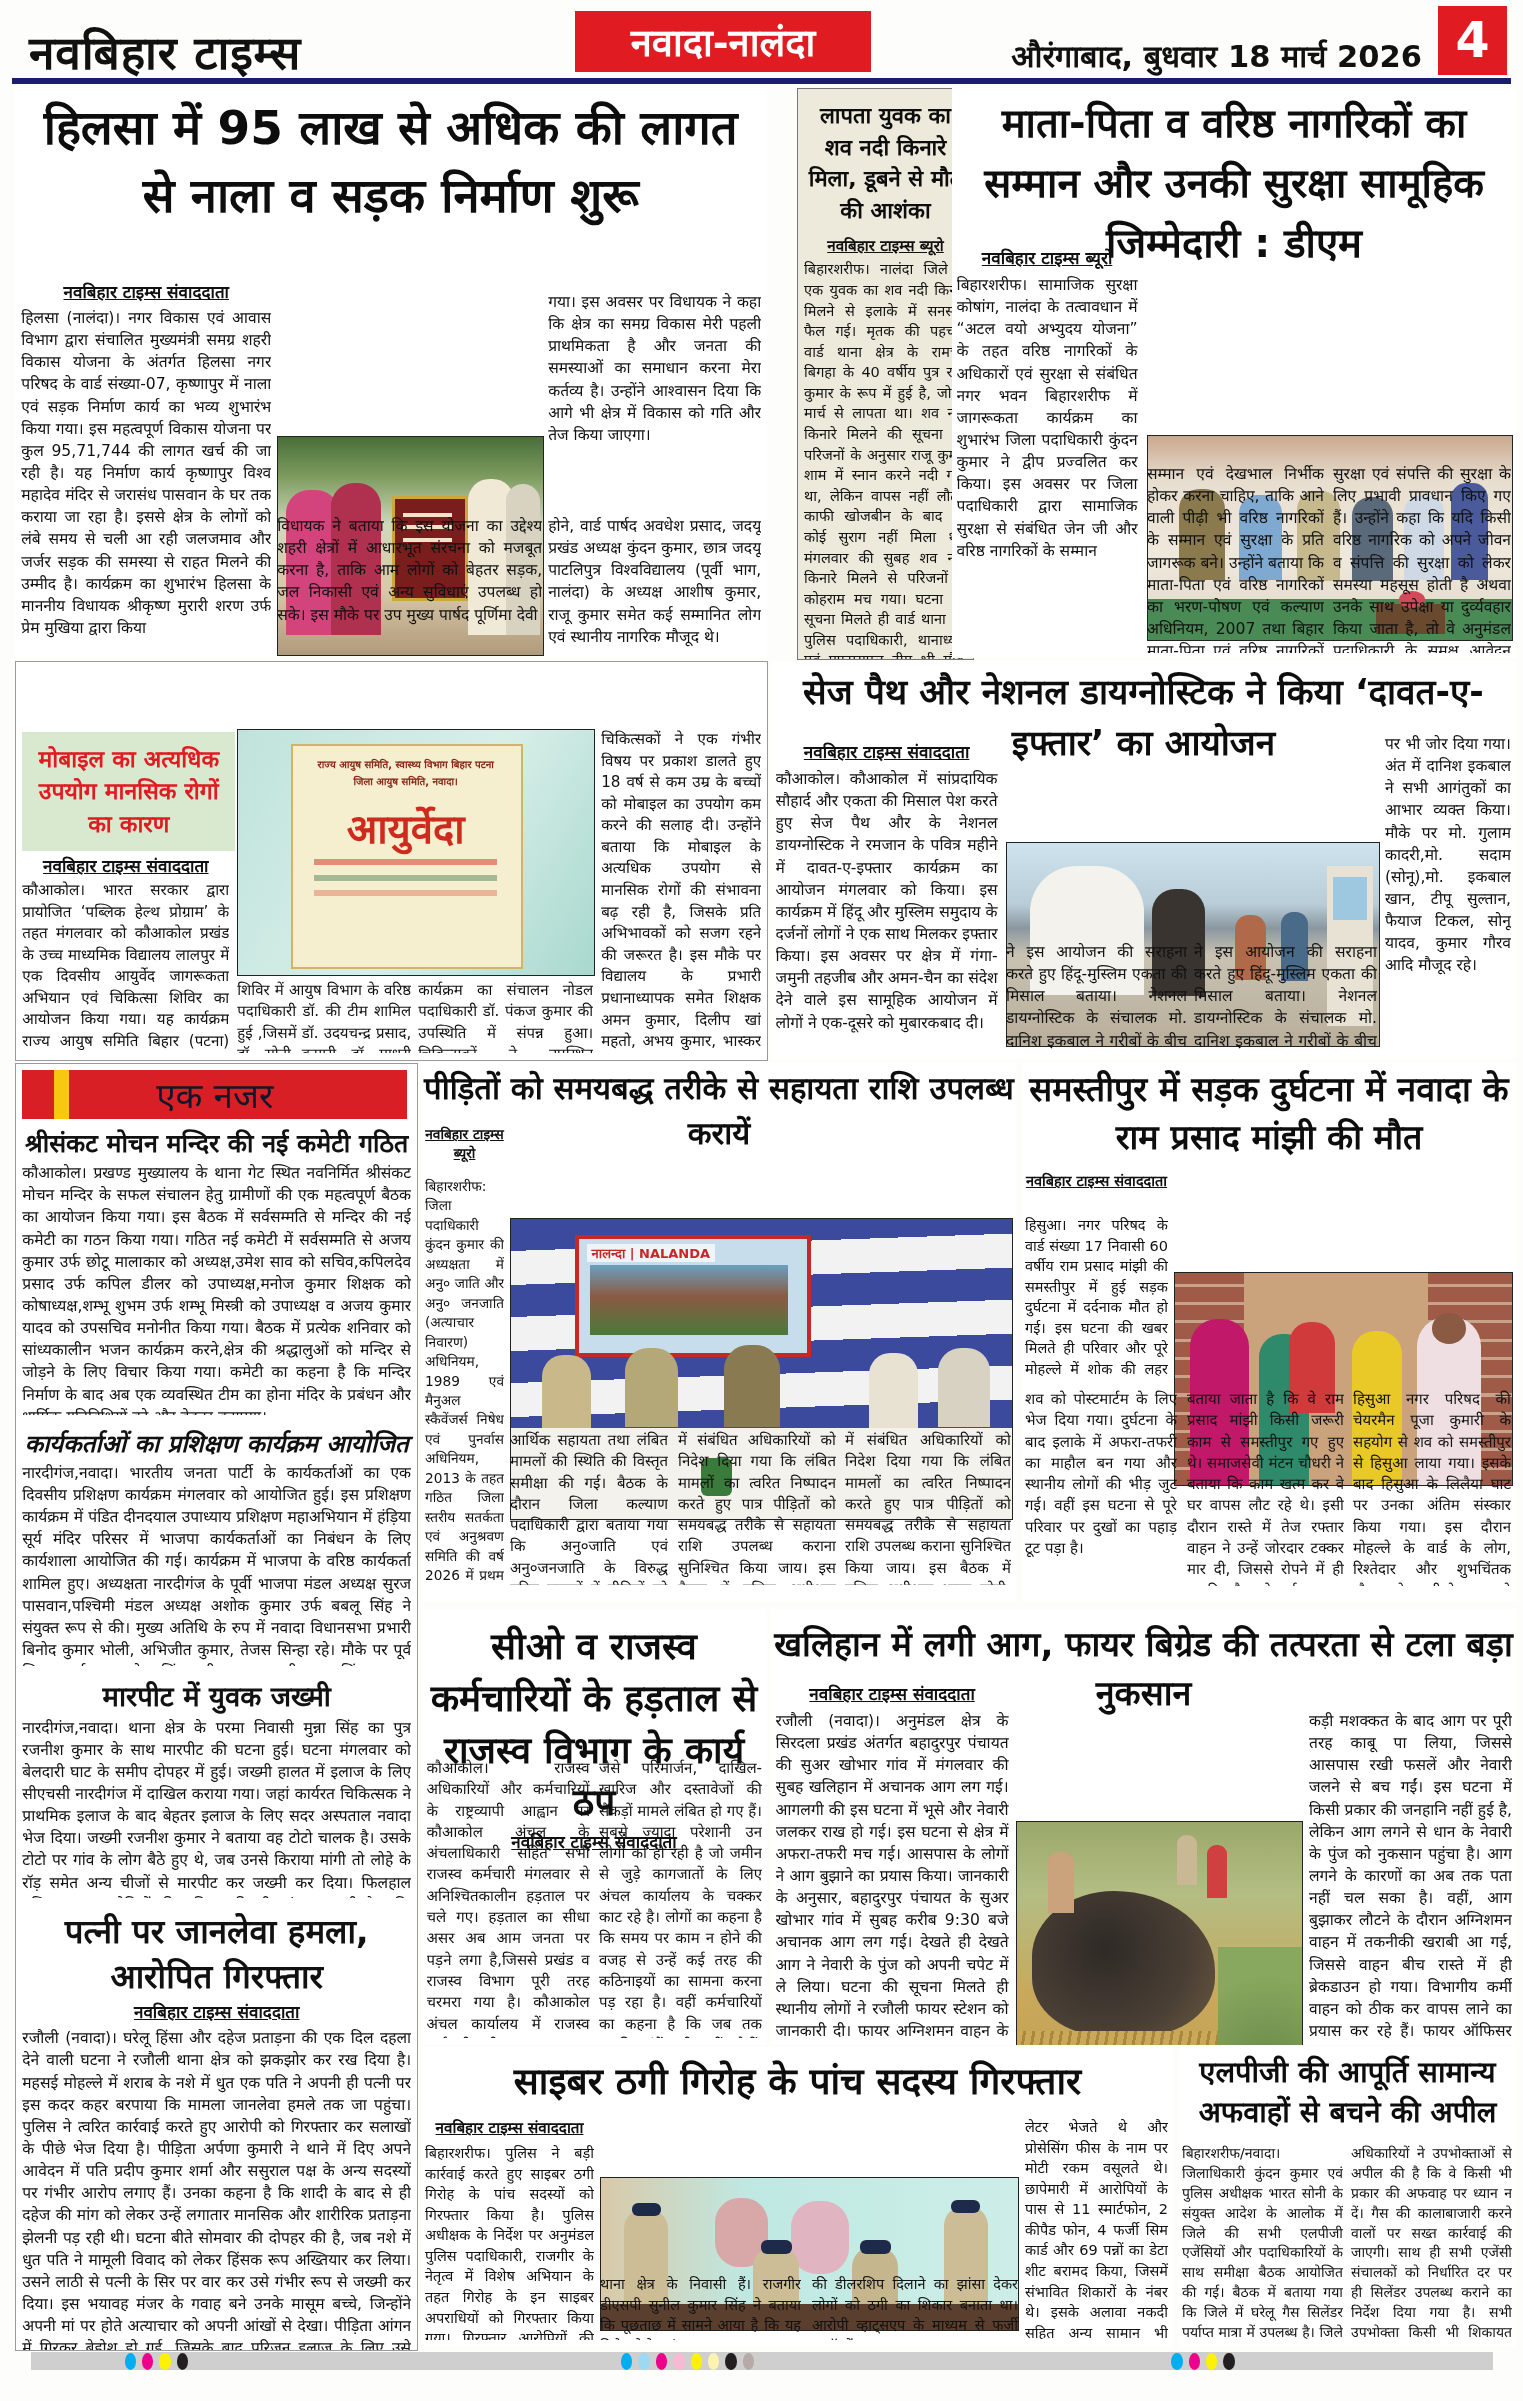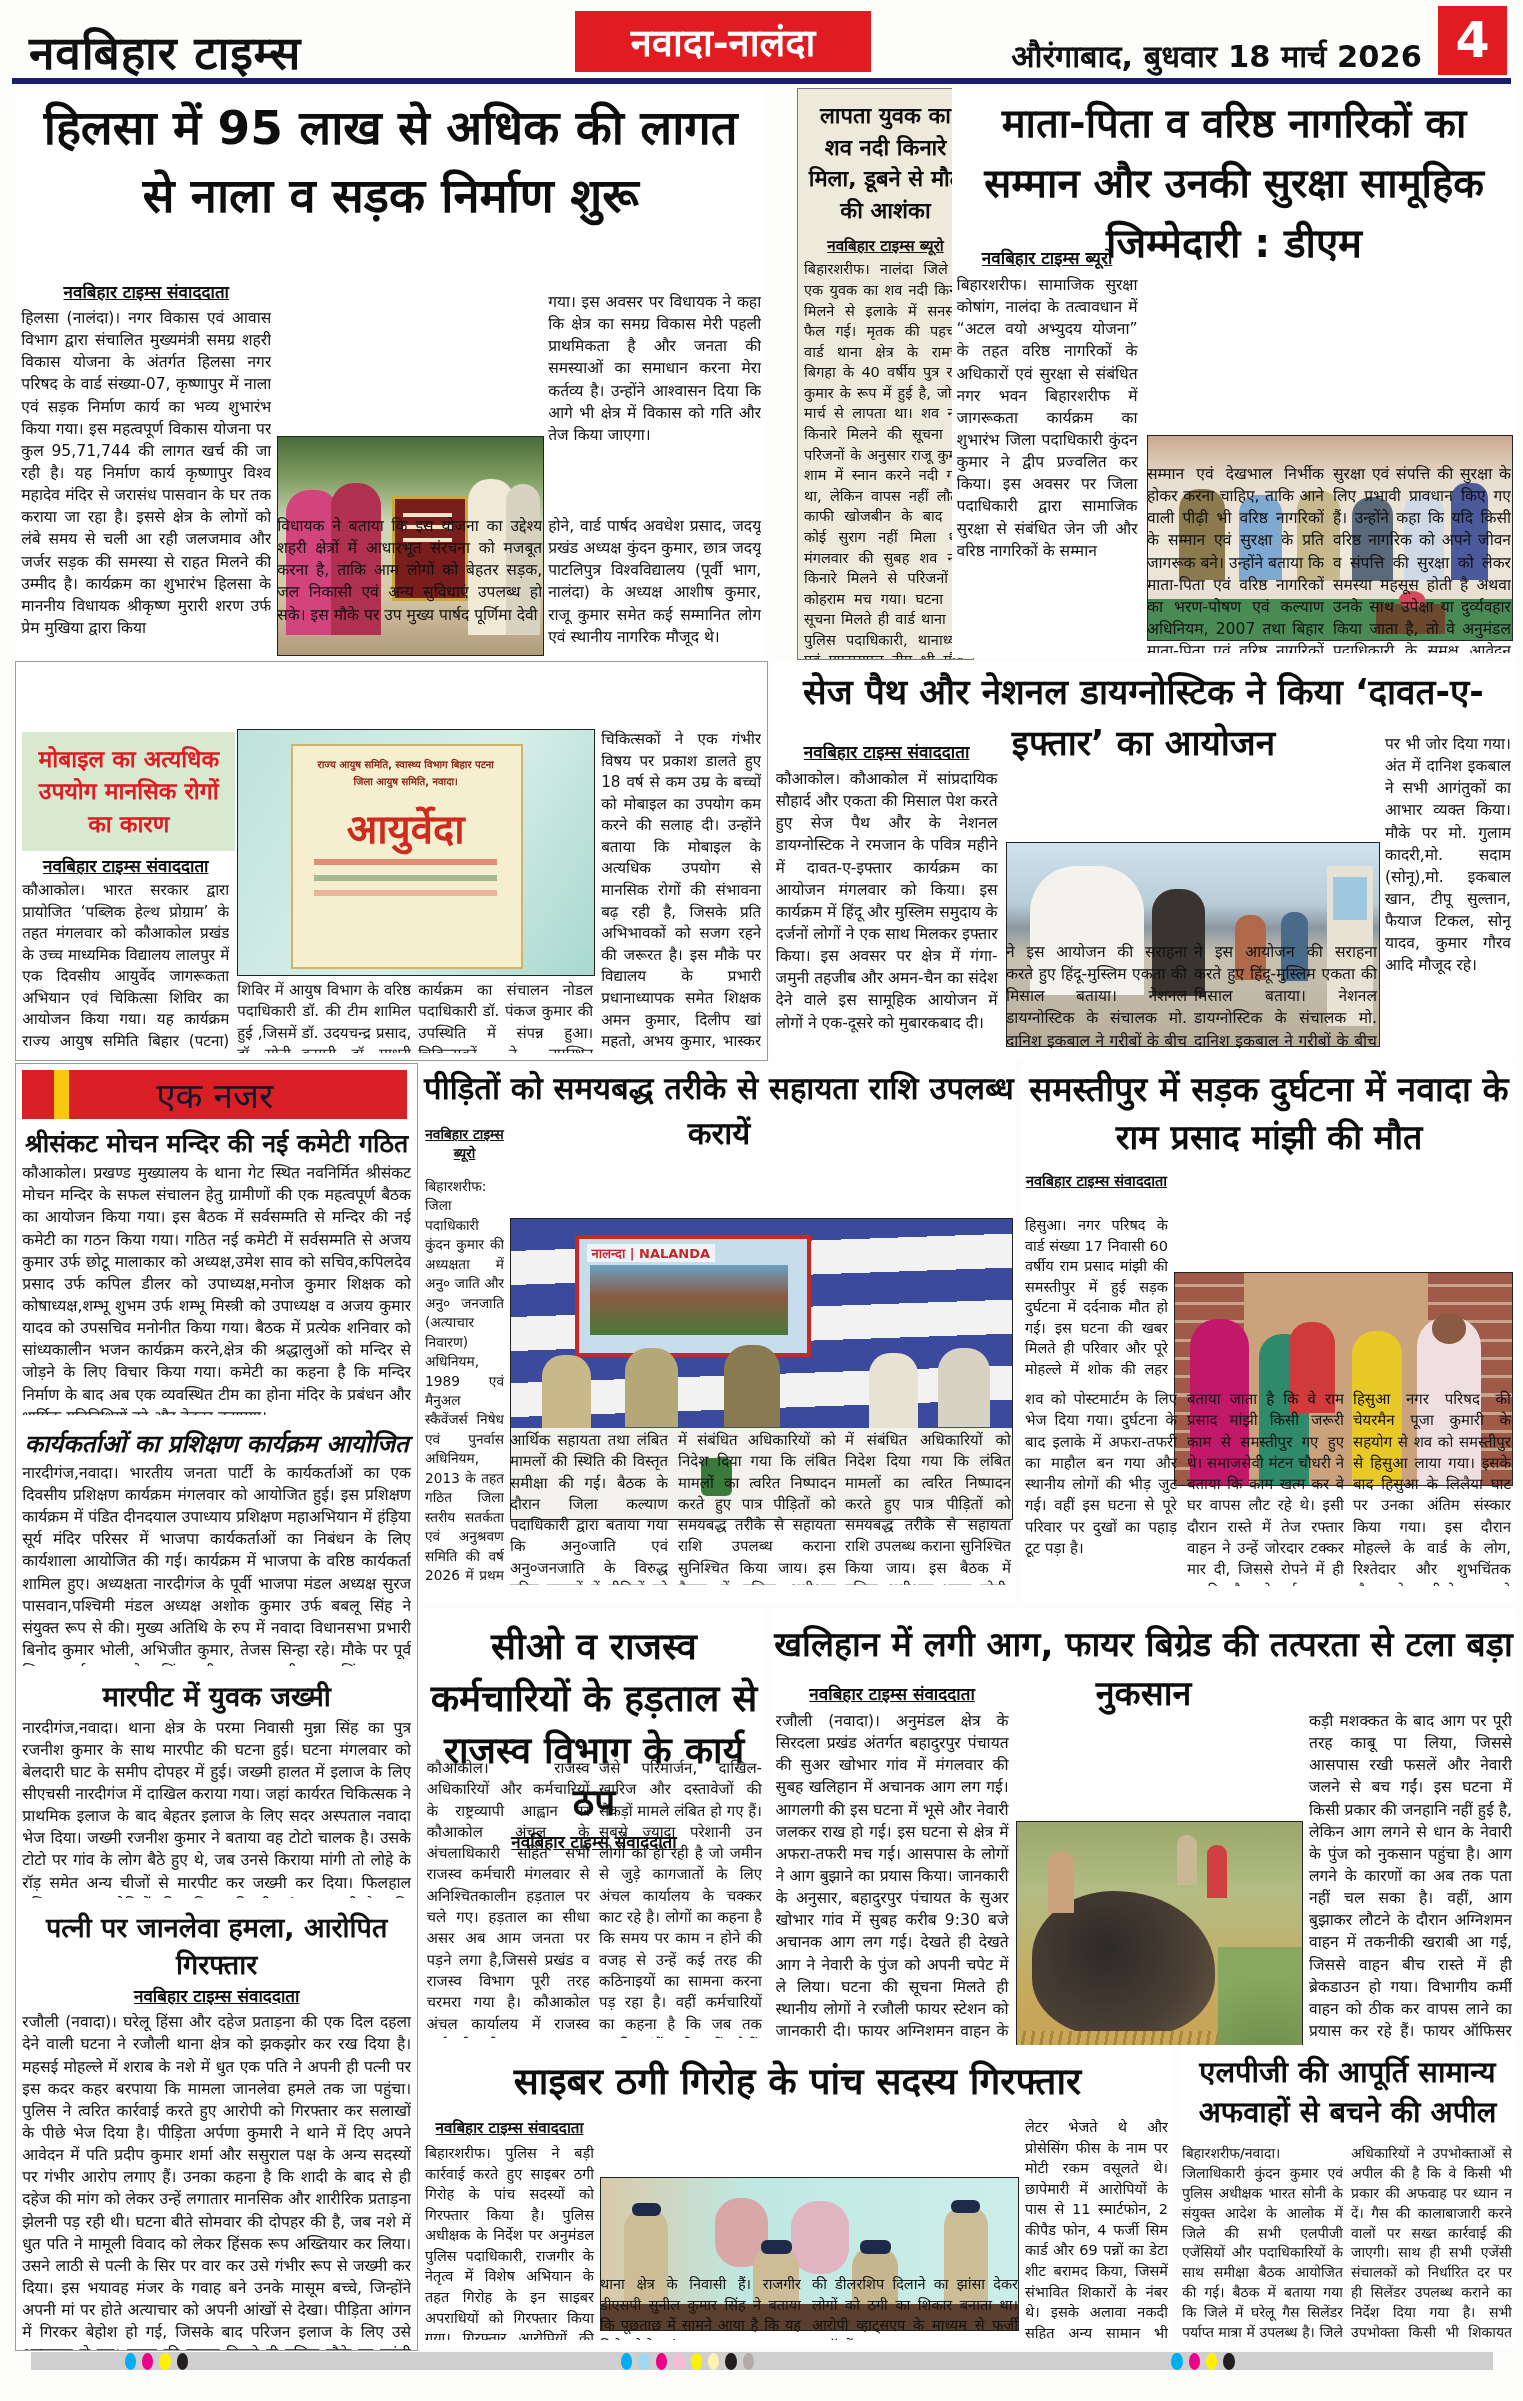--- a/index.html
+++ b/index.html
@@ -135,21 +135,21 @@
   <div class="eknazar-bar abs" style="left:6.1px;top:6.1px;width:385px;height:49px;">
     <div class="eknazar-stripe"></div>
     <div class="eknazar-label">एक नजर</div>
   </div>
   <div class="sechead" style="margin:12.2px 6.1px 3px;font-size:25px;">श्रीसंकट मोचन मन्दिर की नई कमेटी गठित</div>
   <div class="bodytext" style="margin:0 6.1px;height:253px;">कौआकोल। प्रखण्ड मुख्यालय के थाना गेट स्थित नवनिर्मित श्रीसंकट मोचन मन्दिर के सफल संचालन हेतु ग्रामीणों की एक महत्वपूर्ण बैठक का आयोजन किया गया। इस बैठक में सर्वसम्मति से मन्दिर की नई कमेटी का गठन किया गया। गठित नई कमेटी में सर्वसम्मति से अजय कुमार उर्फ छोटू मालाकार को अध्यक्ष,उमेश साव को सचिव,कपिलदेव प्रसाद उर्फ कपिल डीलर को उपाध्यक्ष,मनोज कुमार शिक्षक को कोषाध्यक्ष,शम्भू शुभम उर्फ शम्भू मिस्त्री को उपाध्यक्ष व अजय कुमार यादव को उपसचिव मनोनीत किया गया। बैठक में प्रत्येक शनिवार को सांध्यकालीन भजन कार्यक्रम करने,क्षेत्र की श्रद्धालुओं को मन्दिर से जोड़ने के लिए विचार किया गया। कमेटी का कहना है कि मन्दिर निर्माण के बाद अब एक व्यवस्थित टीम का होना मंदिर के प्रबंधन और धार्मिक गतिविधियों को और बेहतर बनाएगा।</div>
   <div class="sechead" style="margin:10.7px 6.1px 3px;font-size:24px;font-style:italic;">कार्यकर्ताओं का प्रशिक्षण कार्यक्रम आयोजित</div>
   <div class="bodytext" style="margin:0 6.1px;height:204px;">नारदीगंज,नवादा। भारतीय जनता पार्टी के कार्यकर्ताओं का एक दिवसीय प्रशिक्षण कार्यक्रम मंगलवार को आयोजित हुई। इस प्रशिक्षण कार्यक्रम में पंडित दीनदयाल उपाध्याय प्रशिक्षण महाअभियान में हंड़िया सूर्य मंदिर परिसर में भाजपा कार्यकर्ताओं का निबंधन के लिए कार्यशाला आयोजित की गई। कार्यक्रम में भाजपा के वरिष्ठ कार्यकर्ता शामिल हुए। अध्यक्षता नारदीगंज के पूर्वी भाजपा मंडल अध्यक्ष सुरज पासवान,पश्चिमी मंडल अध्यक्ष अशोक कुमार उर्फ बबलू सिंह ने संयुक्त रूप से की। मुख्य अतिथि के रुप में नवादा विधानसभा प्रभारी बिनोद कुमार भोली, अभिजीत कुमार, तेजस सिन्हा रहे। मौके पर पूर्व जिला पार्षद कृष्णदेव सिंह,राजीव कुमार, सीताराम सिंह, भूषण सिंह,पोखन सिंह, अभय कुमार, गोपाल कुमार, रामप्रसाद चौहान, दिलीप पासवान, भूषण सिंह समेत अन्य कार्यकर्ता शामिल रहे।</div>
   <div class="sechead" style="margin:10.7px 6.1px 3px;font-size:27.4px;">मारपीट में युवक जख्मी</div>
   <div class="bodytext" style="margin:0 6.1px;height:181px;">नारदीगंज,नवादा। थाना क्षेत्र के परमा निवासी मुन्ना सिंह का पुत्र रजनीश कुमार के साथ  मारपीट की घटना हुई। घटना मंगलवार को बेलदारी घाट के समीप दोपहर में हुई। जख्मी हालत में इलाज के लिए सीएचसी नारदीगंज में दाखिल कराया गया। जहां कार्यरत चिकित्सक ने प्राथमिक इलाज के बाद बेहतर इलाज के लिए सदर अस्पताल नवादा भेज दिया। जख्मी रजनीश कुमार ने बताया वह टोटो चालक है। उसके टोटो पर गांव के लोग बैठे हुए थे, जब उनसे किराया मांगी तो लोहे के रॉड़ समेत अन्य चीजों से मारपीट कर जख्मी कर दिया। फिलहाल पुलिस अन्य आरोपियों की भूमिका की भी जांच कर रही है ताकि पीड़िता को पूर्ण न्याय मिल सके।</div>
-  <div class="sechead" style="margin:10.7px 6.1px 1.5px;font-size:27px;">पत्नी पर जानलेवा हमला, आरोपित गिरफ्तार</div>
+  <div class="sechead" style="margin:10.7px 6.1px 1.5px;font-size:33px;">पत्नी पर जानलेवा हमला, आरोपित गिरफ्तार</div>
   <div class="byline" style="margin:1.5px 0 4.6px;">नवबिहार टाइम्स संवाददाता</div>
   <div class="bodytext" style="margin:0 6.1px;height:396px;">रजौली (नवादा)। घरेलू हिंसा और दहेज प्रताड़ना की एक दिल दहला देने वाली घटना ने रजौली थाना क्षेत्र को झकझोर कर रख दिया है। महसई मोहल्ले में शराब के नशे में धुत एक पति ने अपनी ही पत्नी पर इस कदर कहर बरपाया कि मामला जानलेवा हमले तक जा पहुंचा। पुलिस ने त्वरित कार्रवाई करते हुए आरोपी को गिरफ्तार कर सलाखों के पीछे भेज दिया है। पीड़िता अर्पणा कुमारी ने थाने में दिए अपने आवेदन में पति प्रदीप कुमार शर्मा और ससुराल पक्ष के अन्य सदस्यों पर गंभीर आरोप लगाए हैं। उनका कहना है कि शादी के बाद से ही दहेज की मांग को लेकर उन्हें लगातार मानसिक और शारीरिक प्रताड़ना झेलनी पड़ रही थी। घटना बीते सोमवार की दोपहर की है, जब नशे में धुत पति ने मामूली विवाद को लेकर हिंसक रूप अख्तियार कर लिया। उसने लाठी से पत्नी के सिर पर वार कर उसे गंभीर रूप से जख्मी कर दिया। इस भयावह मंजर के गवाह बने उनके मासूम बच्चे, जिन्होंने अपनी मां पर होते अत्याचार को अपनी आंखों से देखा। पीड़िता आंगन में गिरकर बेहोश हो गई, जिसके बाद परिजन इलाज के लिए उसे अस्पताल ले गए। घटना की सूचना मिलते ही पुलिस मौके पर पहुंची और आरोपी को गिरफ्तार कर लिया। थानाध्यक्ष ने बताया कि आरोपित के विरुद्ध प्राथमिकी दर्ज कर आगे की कानूनी कार्रवाई की जा रही है। महिला की सुरक्षा एवं न्याय सुनिश्चित करने की जिम्मेदारी सौंपी गई है।</div>
 </div>
 
 <div class="abs article noborder" style="left:422px;top:1063px;width:594px;height:539px;">
   <div class="headline" style="font-size:31px;padding:3px 1.5px 1.5px;">पीड़ितों को समयबद्ध तरीके से सहायता राशि उपलब्ध करायें</div>
   <div class="byline" style="position:absolute;left:3px;top:61px;width:79px;font-size:13.7px;">नवबिहार टाइम्स ब्यूरो</div>
   <div class="abs bodytext" style="left:3px;top:114px;width:79px;height:408px;font-size:13.7px;">बिहारशरीफ: जिला पदाधिकारी कुंदन कुमार की अध्यक्षता में अनु० जाति और अनु० जनजाति (अत्याचार निवारण) अधिनियम, 1989 एवं मैनुअल स्कैवेंजर्स निषेध एवं पुनर्वास अधिनियम, 2013 के तहत गठित जिला स्तरीय सतर्कता एवं अनुश्रवण समिति की वर्ष 2026 में प्रथम बैठक आयोजित की गई।</div>
   <div class="abs photo" style="left:88px;top:61px;width:501px;height:300px;">
     <div class="abs" style="inset:0;background:repeating-linear-gradient(178deg,#3c4a9e 0 32px,#f2f2f2 32px 66px);"></div>

